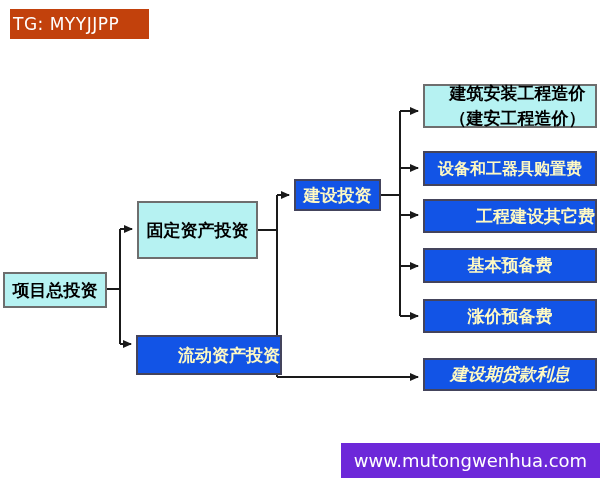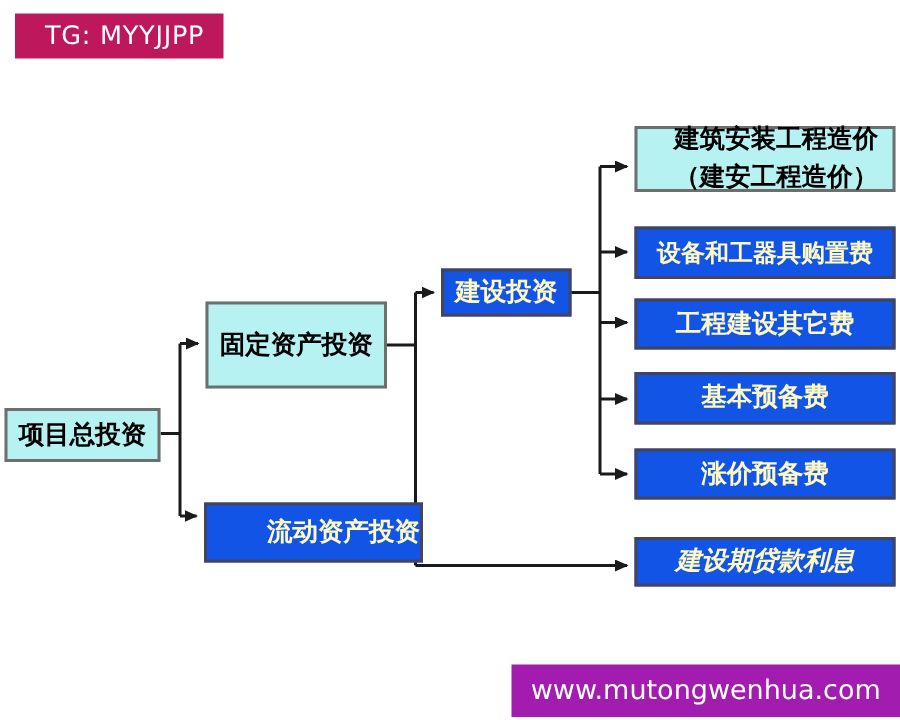--- a/index.html
+++ b/index.html
@@ -9,33 +9,33 @@
     width: 600px;
     height: 480px;
     background: #ffffff;
     overflow: hidden;
     font-family: "DejaVu Sans", "Liberation Sans", sans-serif;
   }
   .tag-bar {
     position: absolute;
     left: 10px; top: 9px;
     width: 139px; height: 30px;
-    background: #be185d;
+    background: #c2410c;
     color: #ffffff;
     font-size: 17px;
     line-height: 30px;
-    padding-left: 20px;
+    padding-left: 3px;
     letter-spacing: 0.5px;
     white-space: nowrap;
   }
   .watermark-bar {
     position: absolute;
     left: 341px; top: 443px;
     width: 259px; height: 35px;
-    background: #a21caf;
+    background: #6d28d9;
     color: #ffffff;
     font-size: 18px;
     line-height: 35px;
     text-align: center;
     white-space: nowrap;
   }
   .node {
     position: absolute;
     display: flex;
     flex-direction: column;
@@ -56,21 +56,21 @@
     background: #1254e6;
     color: #fef9c3;
     border: 2px solid #44445c;
   }
   .n-total        { left: 3px;   top: 272px; width: 104px; height: 36px; }
   .n-fixed        { left: 137px; top: 201px; width: 121px; height: 58px; }
   .n-current      { left: 136px; top: 335px; width: 146px; height: 40px; align-items: flex-end; }
   .n-construction { left: 294px; top: 179px; width: 87px;  height: 32px; }
   .n-jianan       { left: 423px; top: 84px;  width: 174px; height: 44px; padding-left: 15px; }
   .n-equipment    { left: 423px; top: 151px; width: 174px; height: 35px; font-size: 16px; }
-  .n-other        { left: 423px; top: 199px; width: 174px; height: 34px; }
+  .n-other        { left: 423px; top: 199px; width: 174px; height: 34px; align-items: flex-end; }
   .n-basic        { left: 423px; top: 248px; width: 174px; height: 35px; }
   .n-price        { left: 423px; top: 299px; width: 174px; height: 34px; }
   .n-interest     { left: 423px; top: 358px; width: 174px; height: 33px; font-style: italic; }
   svg.connectors {
     position: absolute;
     left: 0; top: 0;
     width: 600px; height: 480px;
     pointer-events: none;
   }
 </style>

